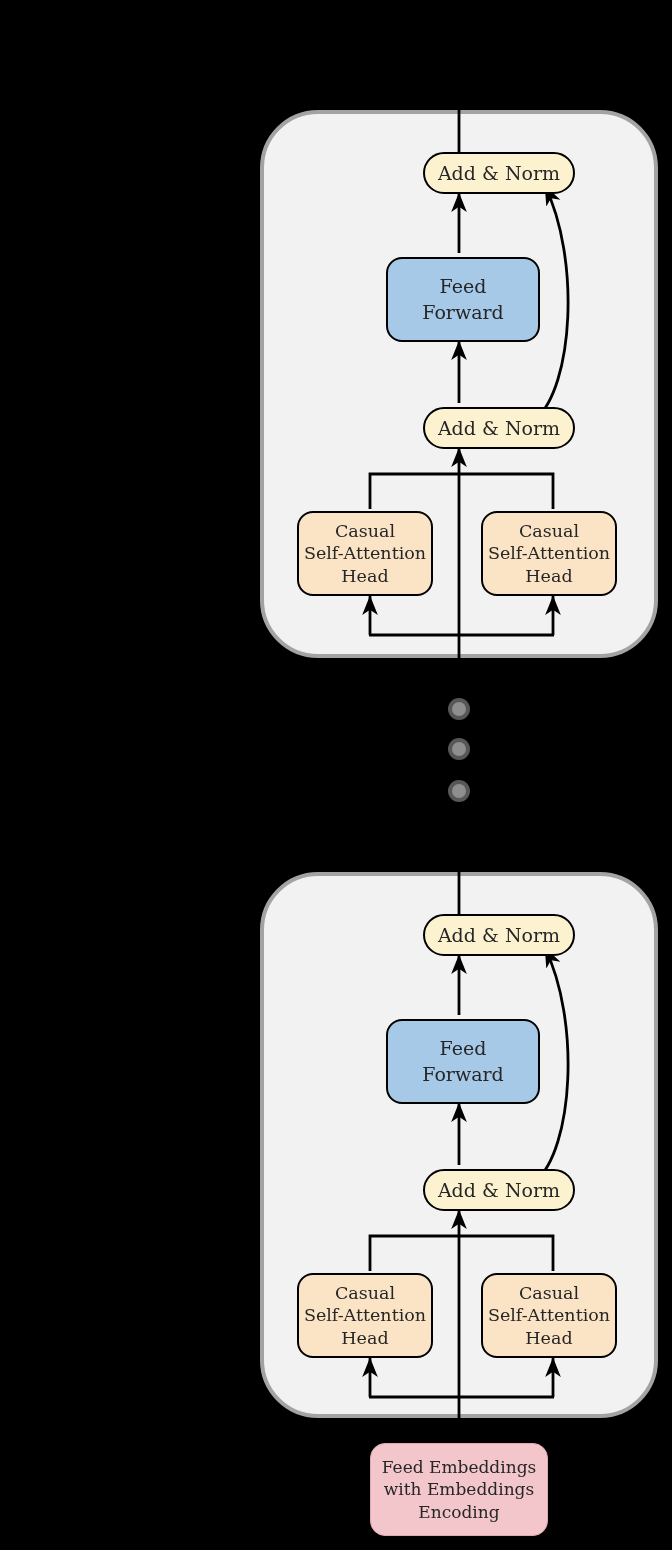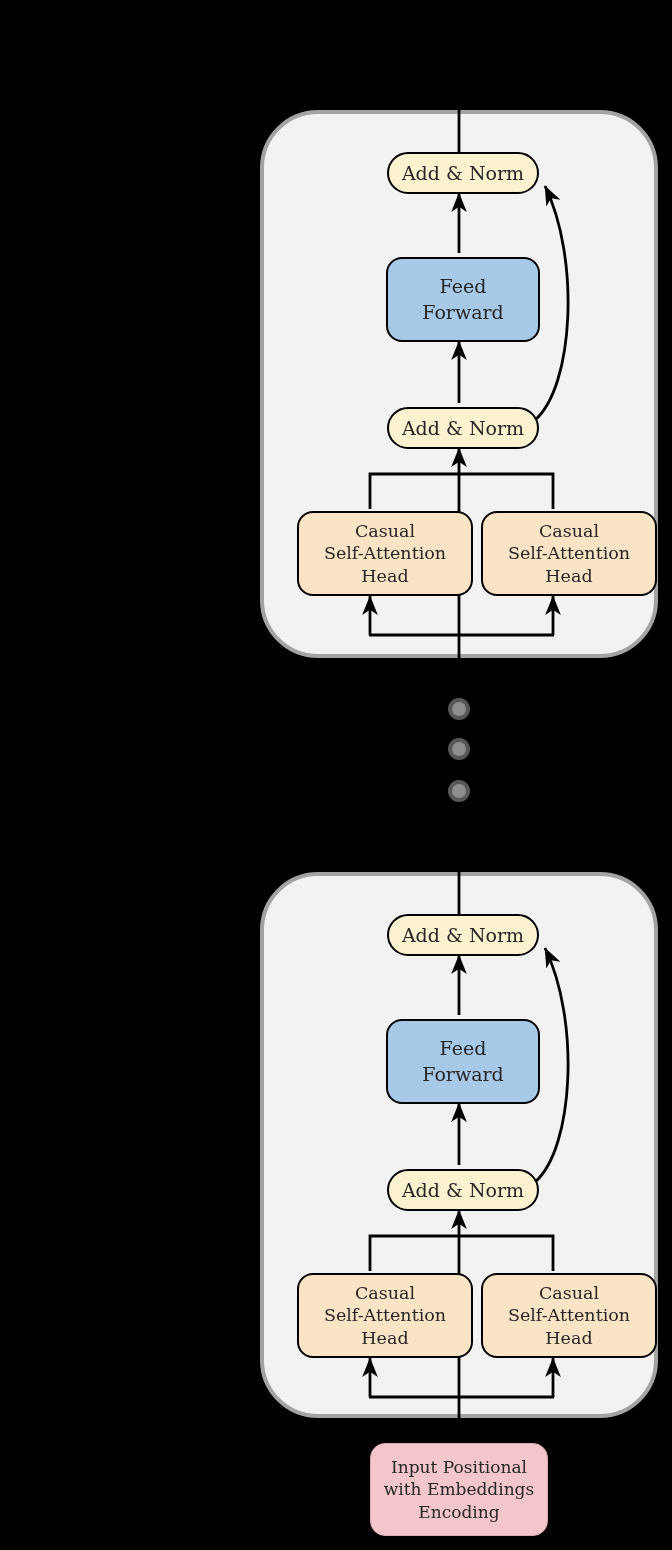--- a/index.html
+++ b/index.html
@@ -13,24 +13,24 @@
         font-family:"DejaVu Serif","Liberation Serif",serif;color:var(--text_color);overflow:hidden;}
   .decoder-block{position:absolute;left:260px;width:398px;height:548px;
         background:var(--block_fill);border:4px solid var(--block_border);
         border-radius:58px;box-sizing:border-box;z-index:1;}
   .block-1{top:110px;}
   .block-2{top:872px;height:546px;}
   .lines-layer{position:absolute;left:0;top:0;width:672px;height:1550px;z-index:2;}
   .node{position:absolute;display:flex;align-items:center;justify-content:center;
         text-align:center;box-sizing:border-box;z-index:3;background:#fff;}
   .add-norm{width:152px;height:42px;background:var(--add_norm_fill);
-        border:2.5px solid var(--line_color);border-radius:21px;font-size:19px;}
+        border:2.5px solid var(--line_color);border-radius:21px;font-size:19px;margin-left:36px;}
   .feed-forward{width:154px;height:85px;background:var(--feed_forward_fill);
         border:2.8px solid var(--line_color);border-radius:16px;font-size:19px;line-height:1.35;}
-  .attn-head{width:176px;height:85px;background:var(--attention_head_fill);
+  .attn-head{width:136px;height:85px;background:var(--attention_head_fill);
         border:2.8px solid var(--line_color);border-radius:16px;font-size:17.5px;line-height:1.28;}
   .input-box{position:absolute;left:370px;top:1443px;width:178px;height:93px;
         background:var(--input_fill);border:1.5px solid var(--input_border);
         border-radius:15px;display:flex;align-items:center;justify-content:center;
         text-align:center;font-size:17px;line-height:1.3;box-sizing:border-box;z-index:3;}
   .lbl span{display:block;}
   
   .pos-addnorm-top{left:123px;top:38px;}
   .pos-ff{left:122px;top:143px;}
   .pos-addnorm-bottom{left:123px;top:293px;}
@@ -146,19 +146,19 @@
       <span class="lbl">
         <span>Casual</span>
         <span>Self-Attention</span>
         <span>Head</span>
       </span>
     </div>
   </div>
 
   <div class="input-box">
     <span class="lbl">
-      <span>Input Positional</span>
+      <span>Feed Embeddings</span>
       <span>with Embeddings</span>
       <span>Encoding</span>
     </span>
   </div>
 
 </div>
 
 </body></html>

